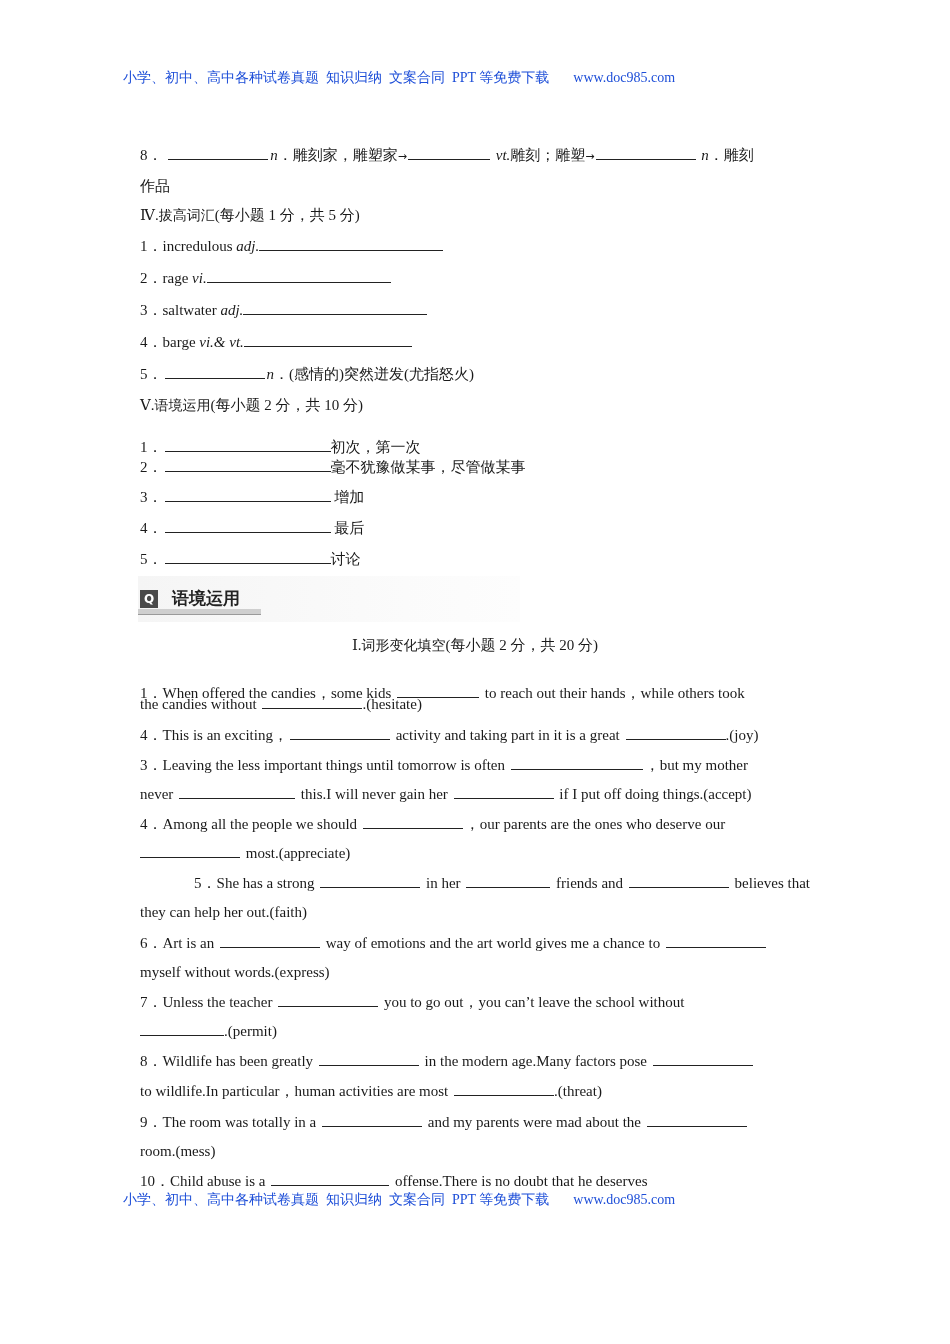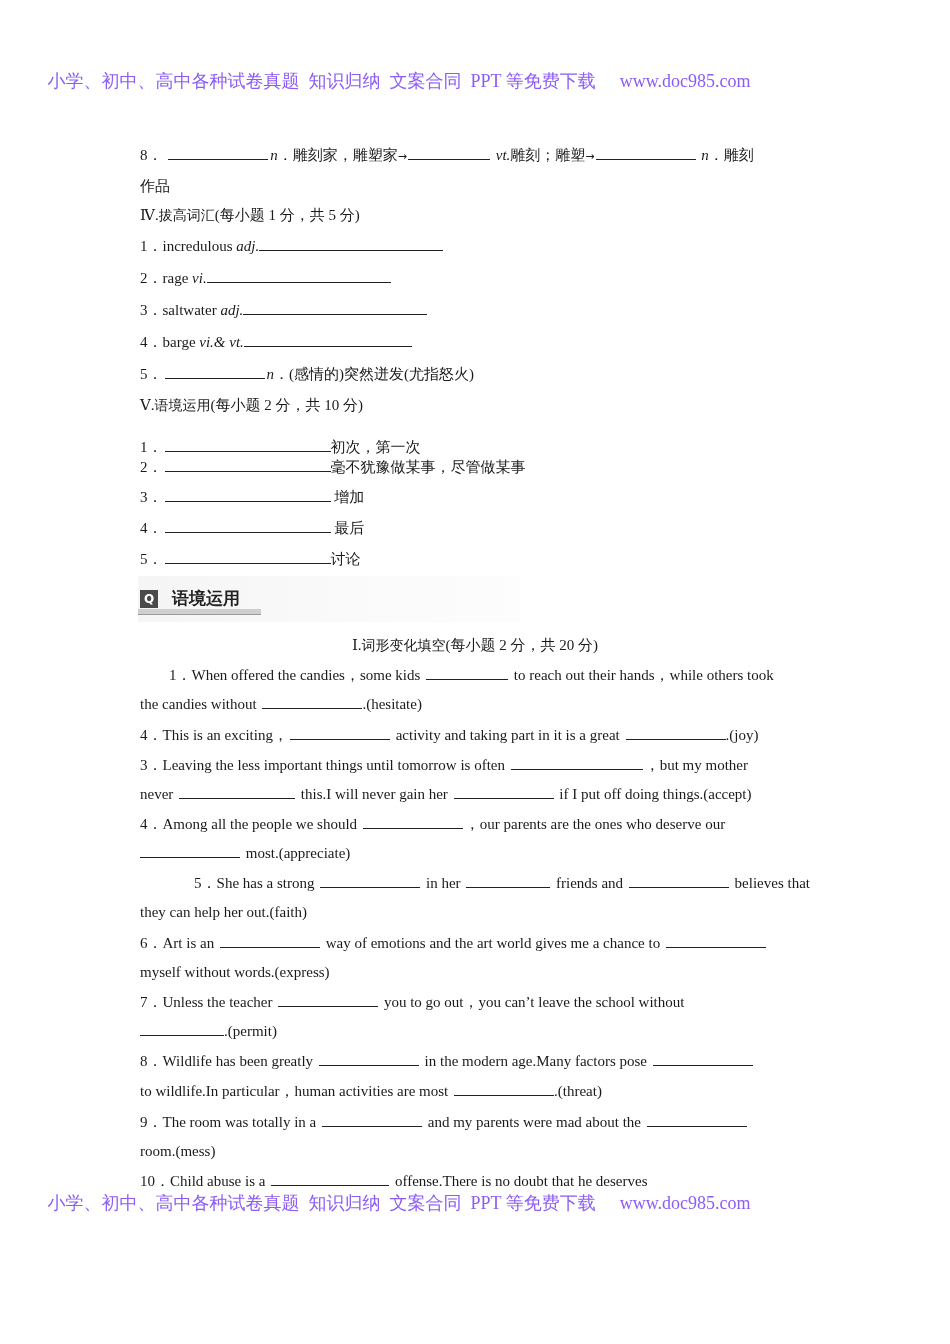--- a/index.html
+++ b/index.html
@@ -3,21 +3,21 @@
 <meta charset="utf-8">
 <style>
   html, body { margin: 0; padding: 0; background: #ffffff; }
   body {
     width: 950px; height: 1344px; position: relative; overflow: hidden;
     font-family: "Liberation Serif", "DejaVu Serif", serif;
     color: #1a1a1a; font-size: 15px;
   }
   .header-line, .footer-line {
     position: absolute; left: 0; width: 798px; text-align: center;
-    font-size: 18px; color: #8b5cf6; white-space: pre;
+    font-size: 14px; color: #1d4ed8; white-space: pre;
   }
   .header-line { top: 69px; }
   .footer-line { top: 1191px; }
   .header-line .url, .footer-line .url { margin-left: 24px; }
 
   .content { position: absolute; left: 140px; width: 670px; top: 0; }
   .line {
     position: absolute; left: 0; width: 670px; line-height: 20px;
     white-space: nowrap;
   }
@@ -81,21 +81,21 @@
 
 <div class="section-banner">
   <div class="banner-icon">Q</div>
   <div class="banner-title">语境运用</div>
   <div class="banner-underline"></div>
 </div>
 
 <div class="content">
   <div class="line" style="top:635px;text-align:center;"><span>Ⅰ.</span><span class="bold">词形变化填空</span><span>(每小题 2 分，共 20 分)</span></div>
 
-  <div class="line" style="top:665px;margin-left:29px;"><span>1．When offered the candies，some kids </span><span class="blank" style="width:82px"></span><span> to reach out their hands，while others took</span></div>
+  <div class="line" style="top:683px;"><span>1．When offered the candies，some kids </span><span class="blank" style="width:82px"></span><span> to reach out their hands，while others took</span></div>
   <div class="line" style="top:694px;"><span>the candies without </span><span class="blank" style="width:100px;margin-right:0"></span><span>.(hesitate)</span></div>
 
   <div class="line" style="top:725px;"><span>4．This is an exciting，</span><span class="blank" style="width:100px"></span><span> activity and taking part in it is a great </span><span class="blank" style="width:100px;margin-right:0"></span><span>.(joy)</span></div>
 
   <div class="line" style="top:755px;"><span>3．Leaving the less important things until tomorrow is often </span><span class="blank" style="width:132px"></span><span>，but my mother</span></div>
   <div class="line" style="top:784px;"><span>never </span><span class="blank" style="width:116px"></span><span> this.I will never gain her </span><span class="blank" style="width:100px"></span><span> if I put off doing things.(accept)</span></div>
 
   <div class="line" style="top:814px;"><span>4．Among all the people we should </span><span class="blank" style="width:100px"></span><span>，our parents are the ones who deserve our</span></div>
   <div class="line" style="top:843px;"><span class="blank" style="width:100px;margin-left:0"></span><span> most.(appreciate)</span></div>
 

